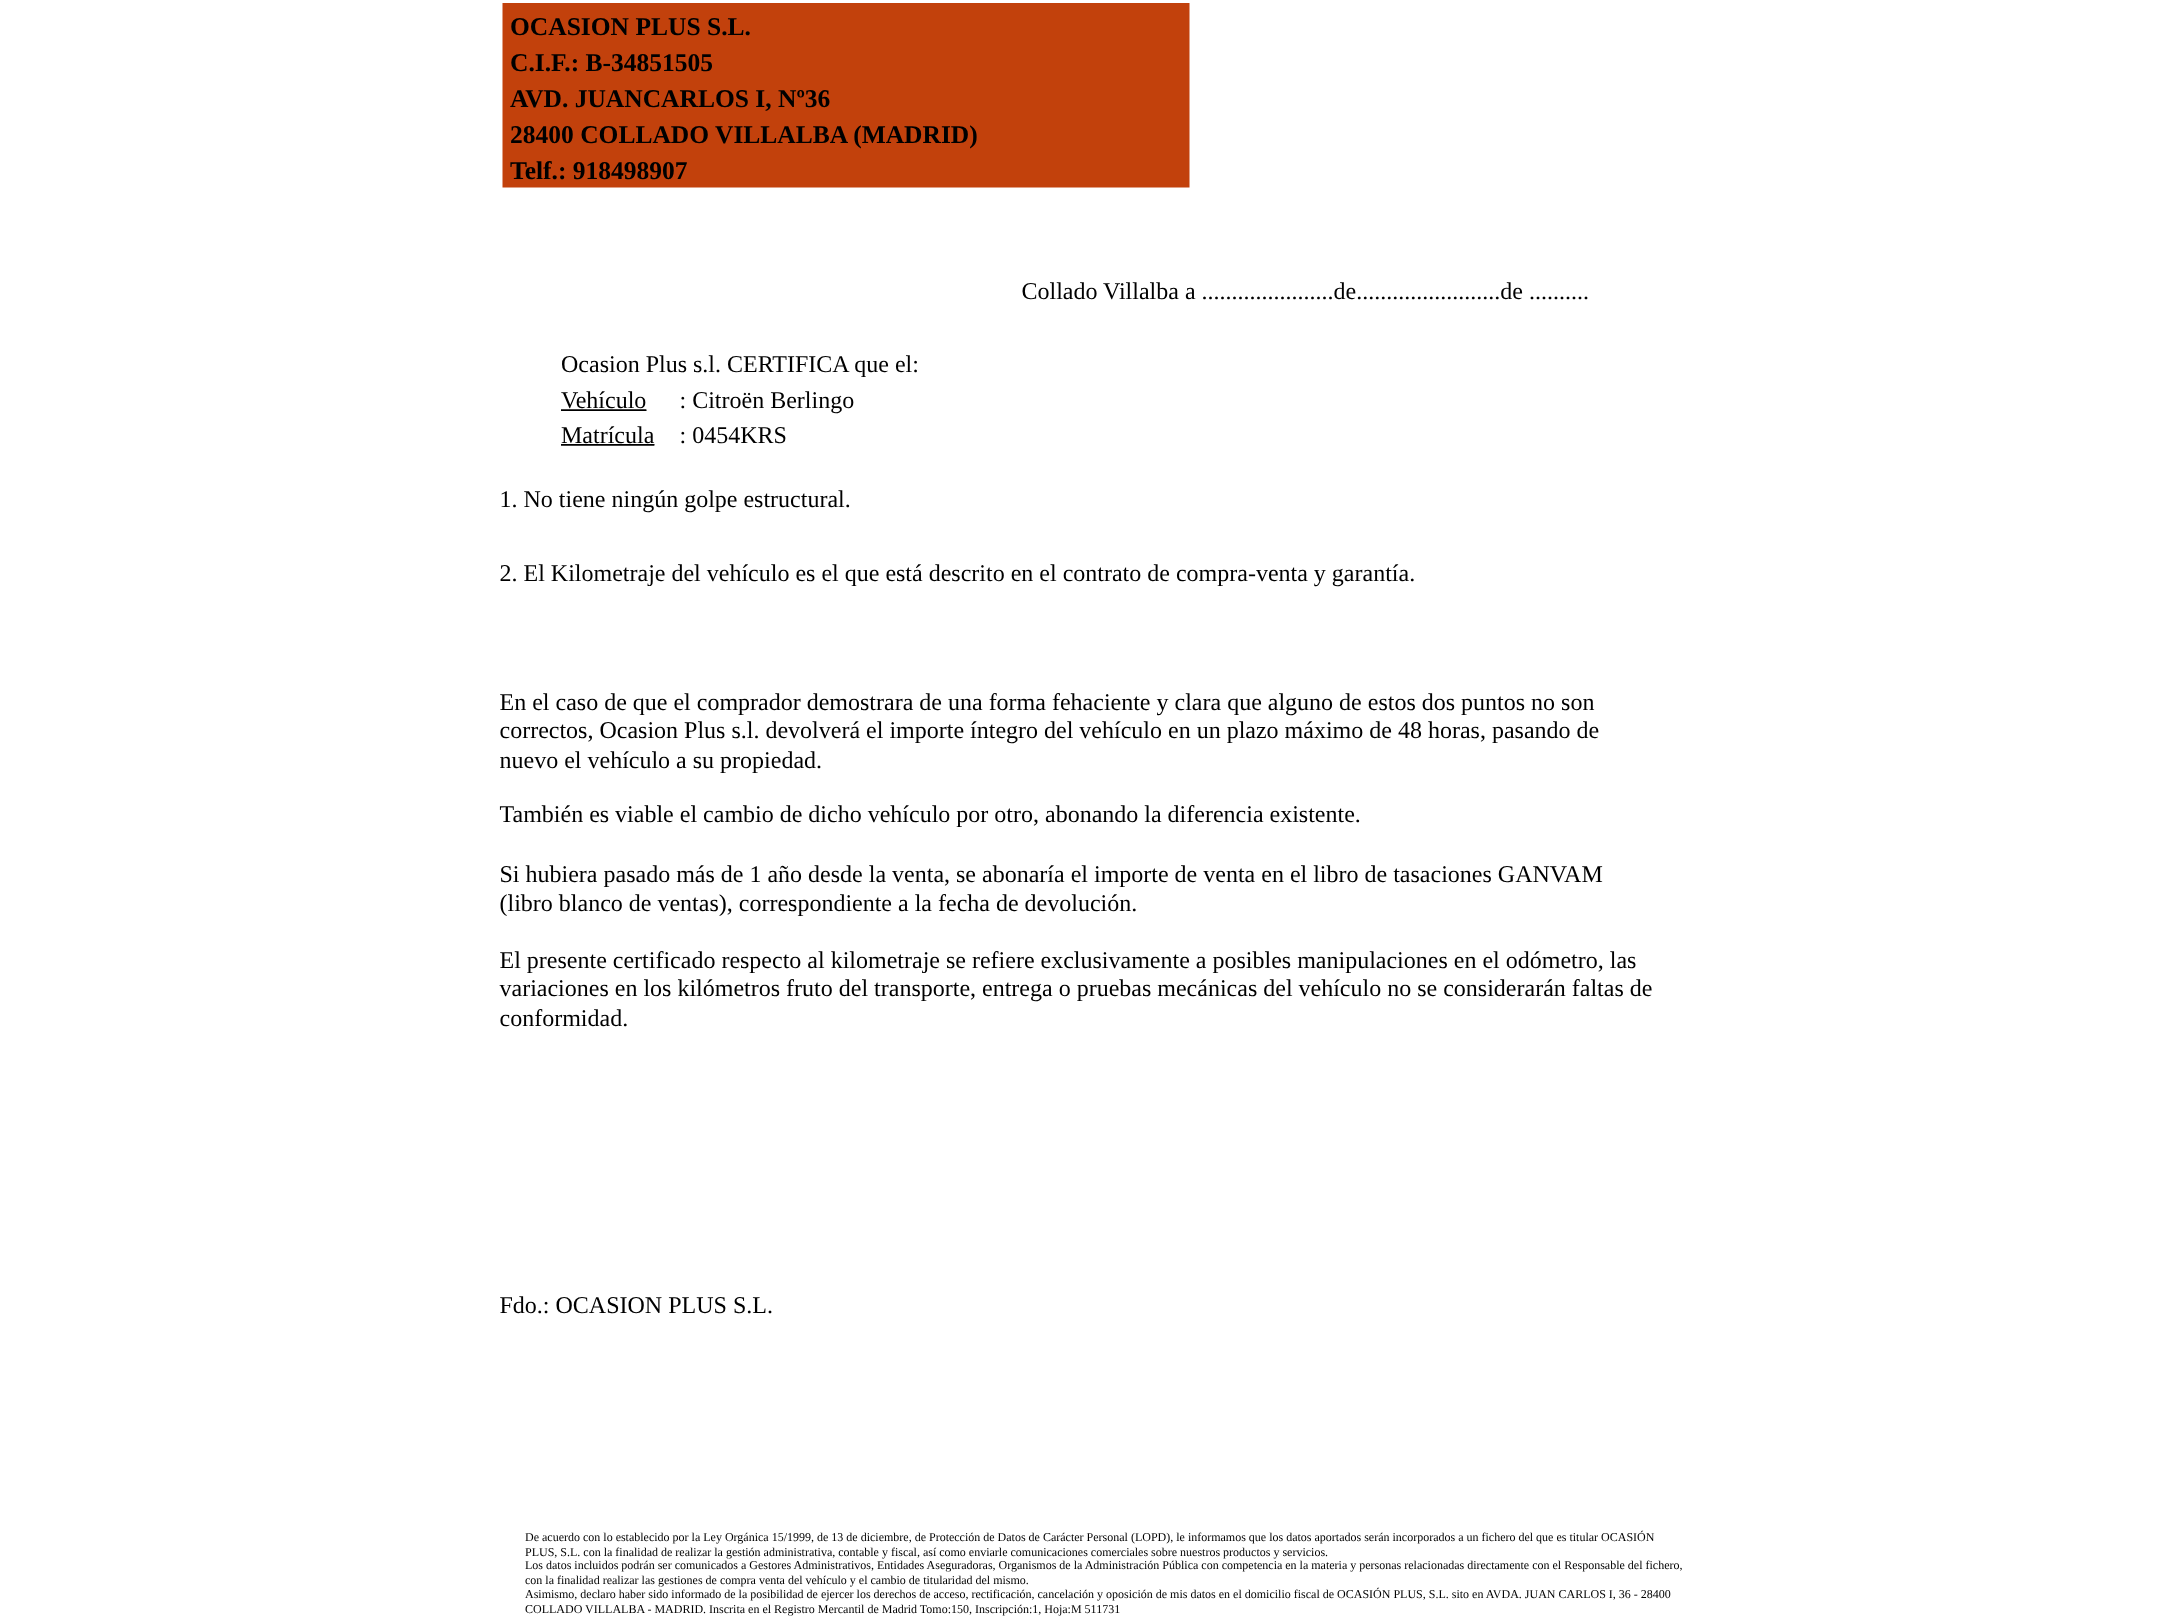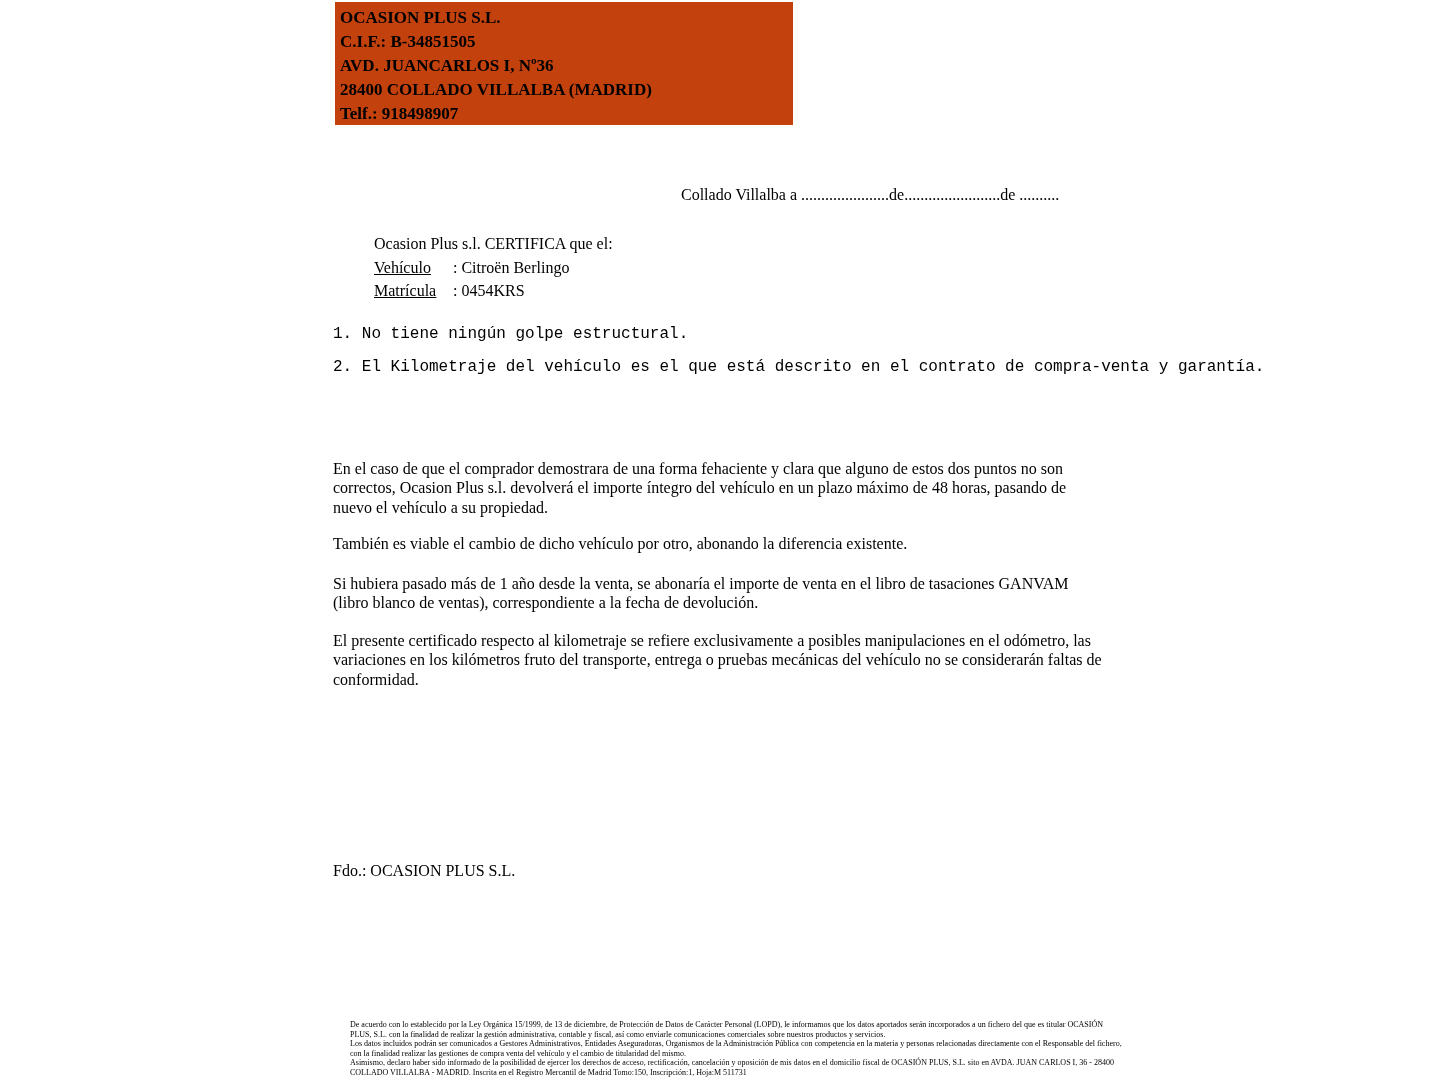--- a/index.html
+++ b/index.html
@@ -40,24 +40,23 @@
     line-height: 23.5px;
     margin-left: 37px;
   }
   .field-label { display: inline-block; width: 79px; text-decoration: underline; }
   .u { text-decoration: underline; }
   .point {
     position: absolute;
     left: 333px;
     font-size: 16px;
     white-space: nowrap;
-    font-family: Liberation Mono, monospace;
   }
   .p1 { top: 325px; }
-  .p2 { top: 358px; }
+  .p2 { top: 374px; }
   .para {
     position: absolute;
     left: 333px;
     width: 772px;
     font-size: 16px;
     line-height: 19.4px;
     margin-top: 19px;
   }
   .para1 { top: 440px; }
   .para2 { top: 515px; }

